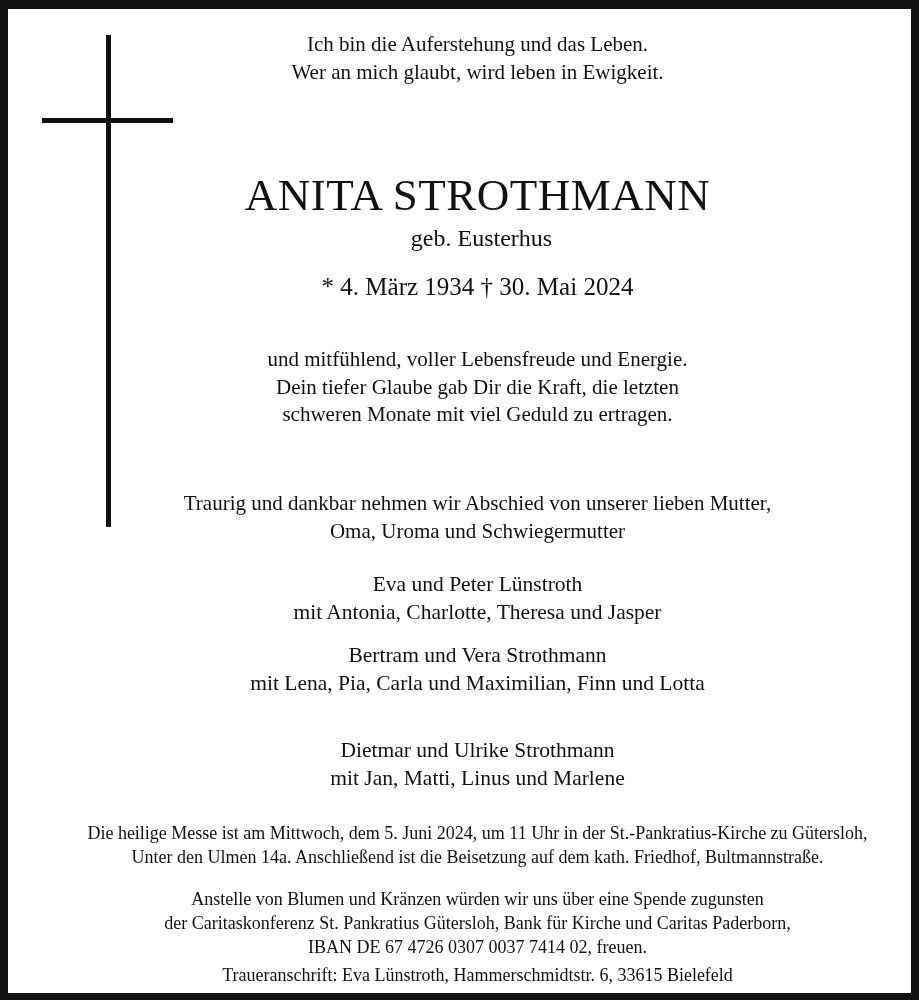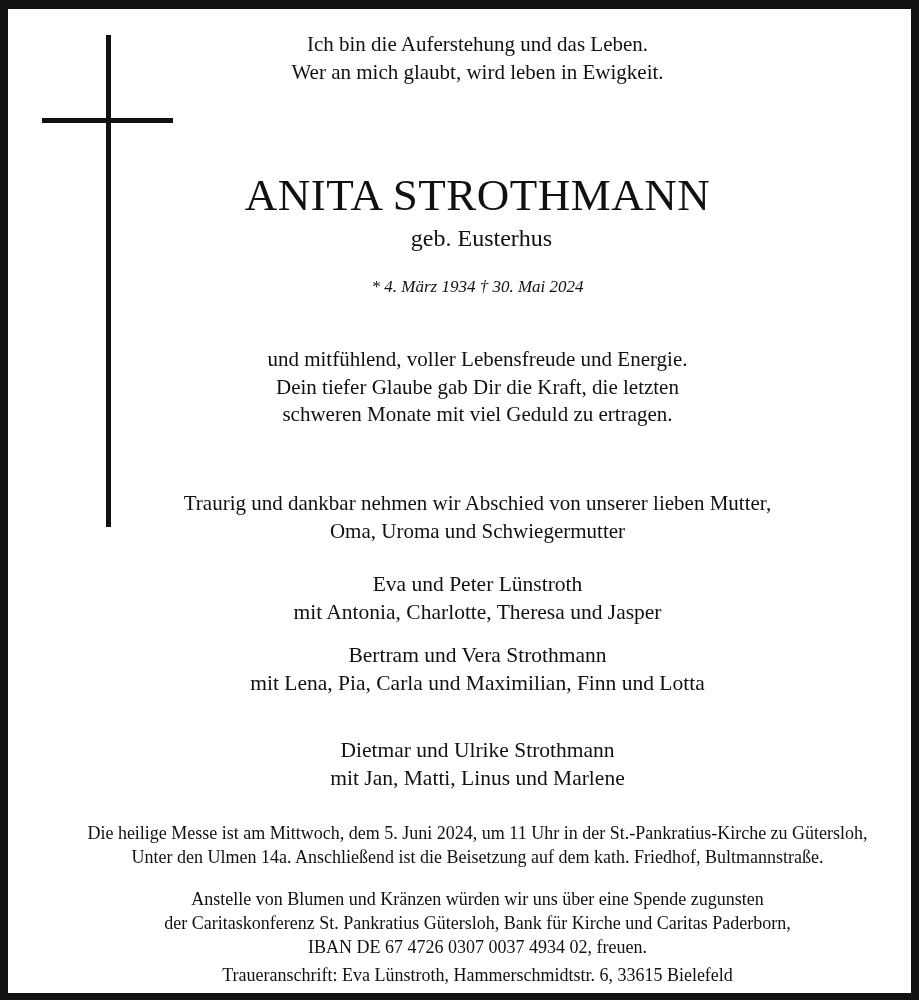--- a/index.html
+++ b/index.html
@@ -76,23 +76,22 @@
     text-align: center;
   }
   .maiden {
     top: 214px;
     font-size: 24px;
     line-height: 30px;
     margin-left: 8px;
   }
   .dates {
     top: 262px;
-    font-size: 17px;
+    font-size: 25px;
     line-height: 32px;
-    font-style: italic;
   }
 
   .tribute {
     top: 337px;
     font-size: 21px;
     line-height: 27.5px;
   }
 
   .farewell {
     top: 481px;
@@ -171,19 +170,19 @@
     </div>
 
     <div class="block service">
       <span class="line">Die heilige Messe ist am Mittwoch, dem 5. Juni 2024, um 11 Uhr in der St.-Pankratius-Kirche zu Gütersloh,</span>
       <span class="line">Unter den Ulmen 14a. Anschließend ist die Beisetzung auf dem kath. Friedhof, Bultmannstraße.</span>
     </div>
 
     <div class="block donation">
       <span class="line">Anstelle von Blumen und Kränzen würden wir uns über eine Spende zugunsten</span>
       <span class="line">der Caritaskonferenz St. Pankratius Gütersloh, Bank für Kirche und Caritas Paderborn,</span>
-      <span class="line">IBAN DE 67 4726 0307 0037 4934 02, freuen.</span>
+      <span class="line">IBAN DE 67 4726 0307 0037 7414 02, freuen.</span>
     </div>
 
     <div class="block address">Traueranschrift: Eva Lünstroth, Hammerschmidtstr. 6, 33615 Bielefeld</div>
 
   </div>
 </div>
 
 </body></html>

